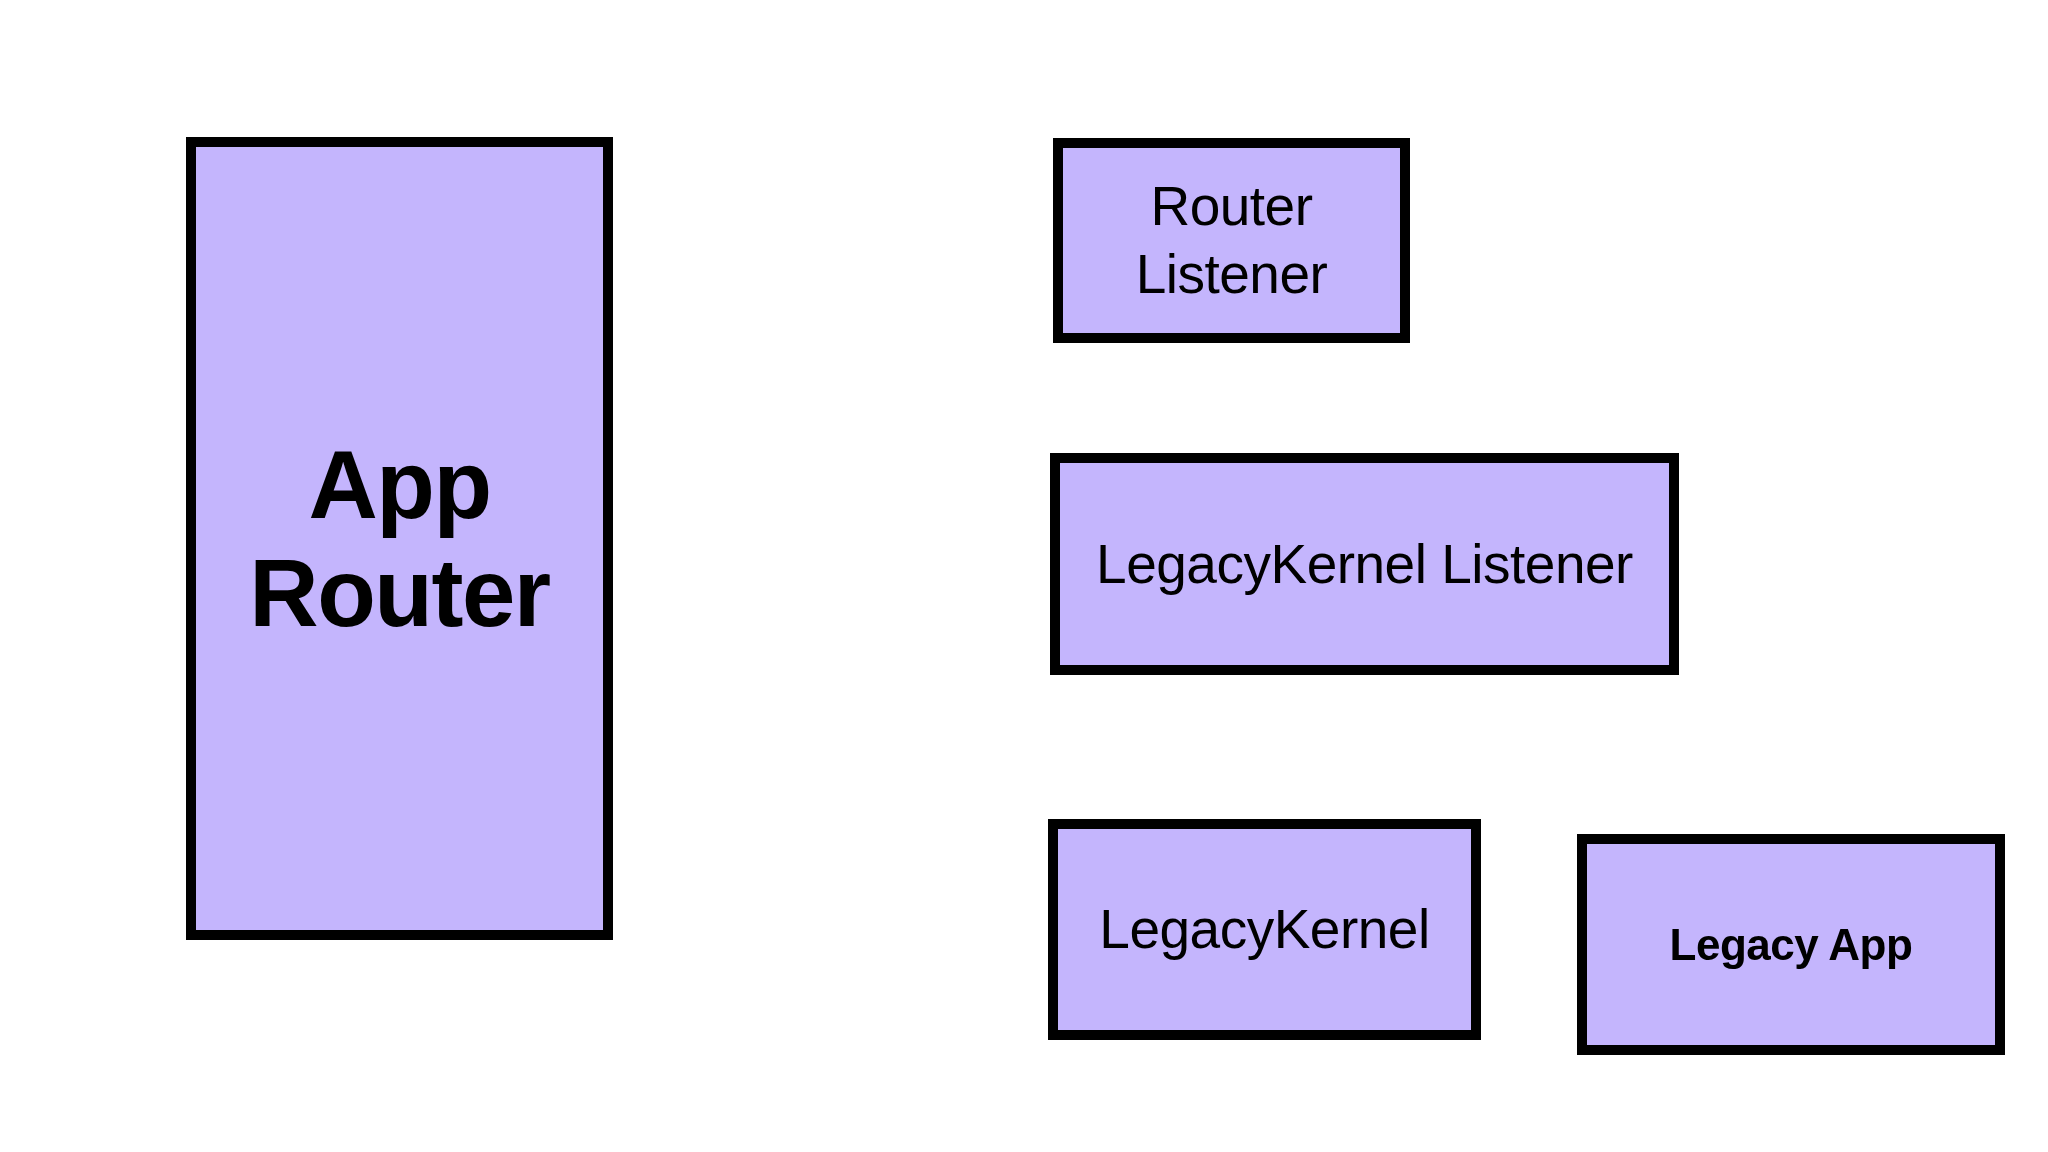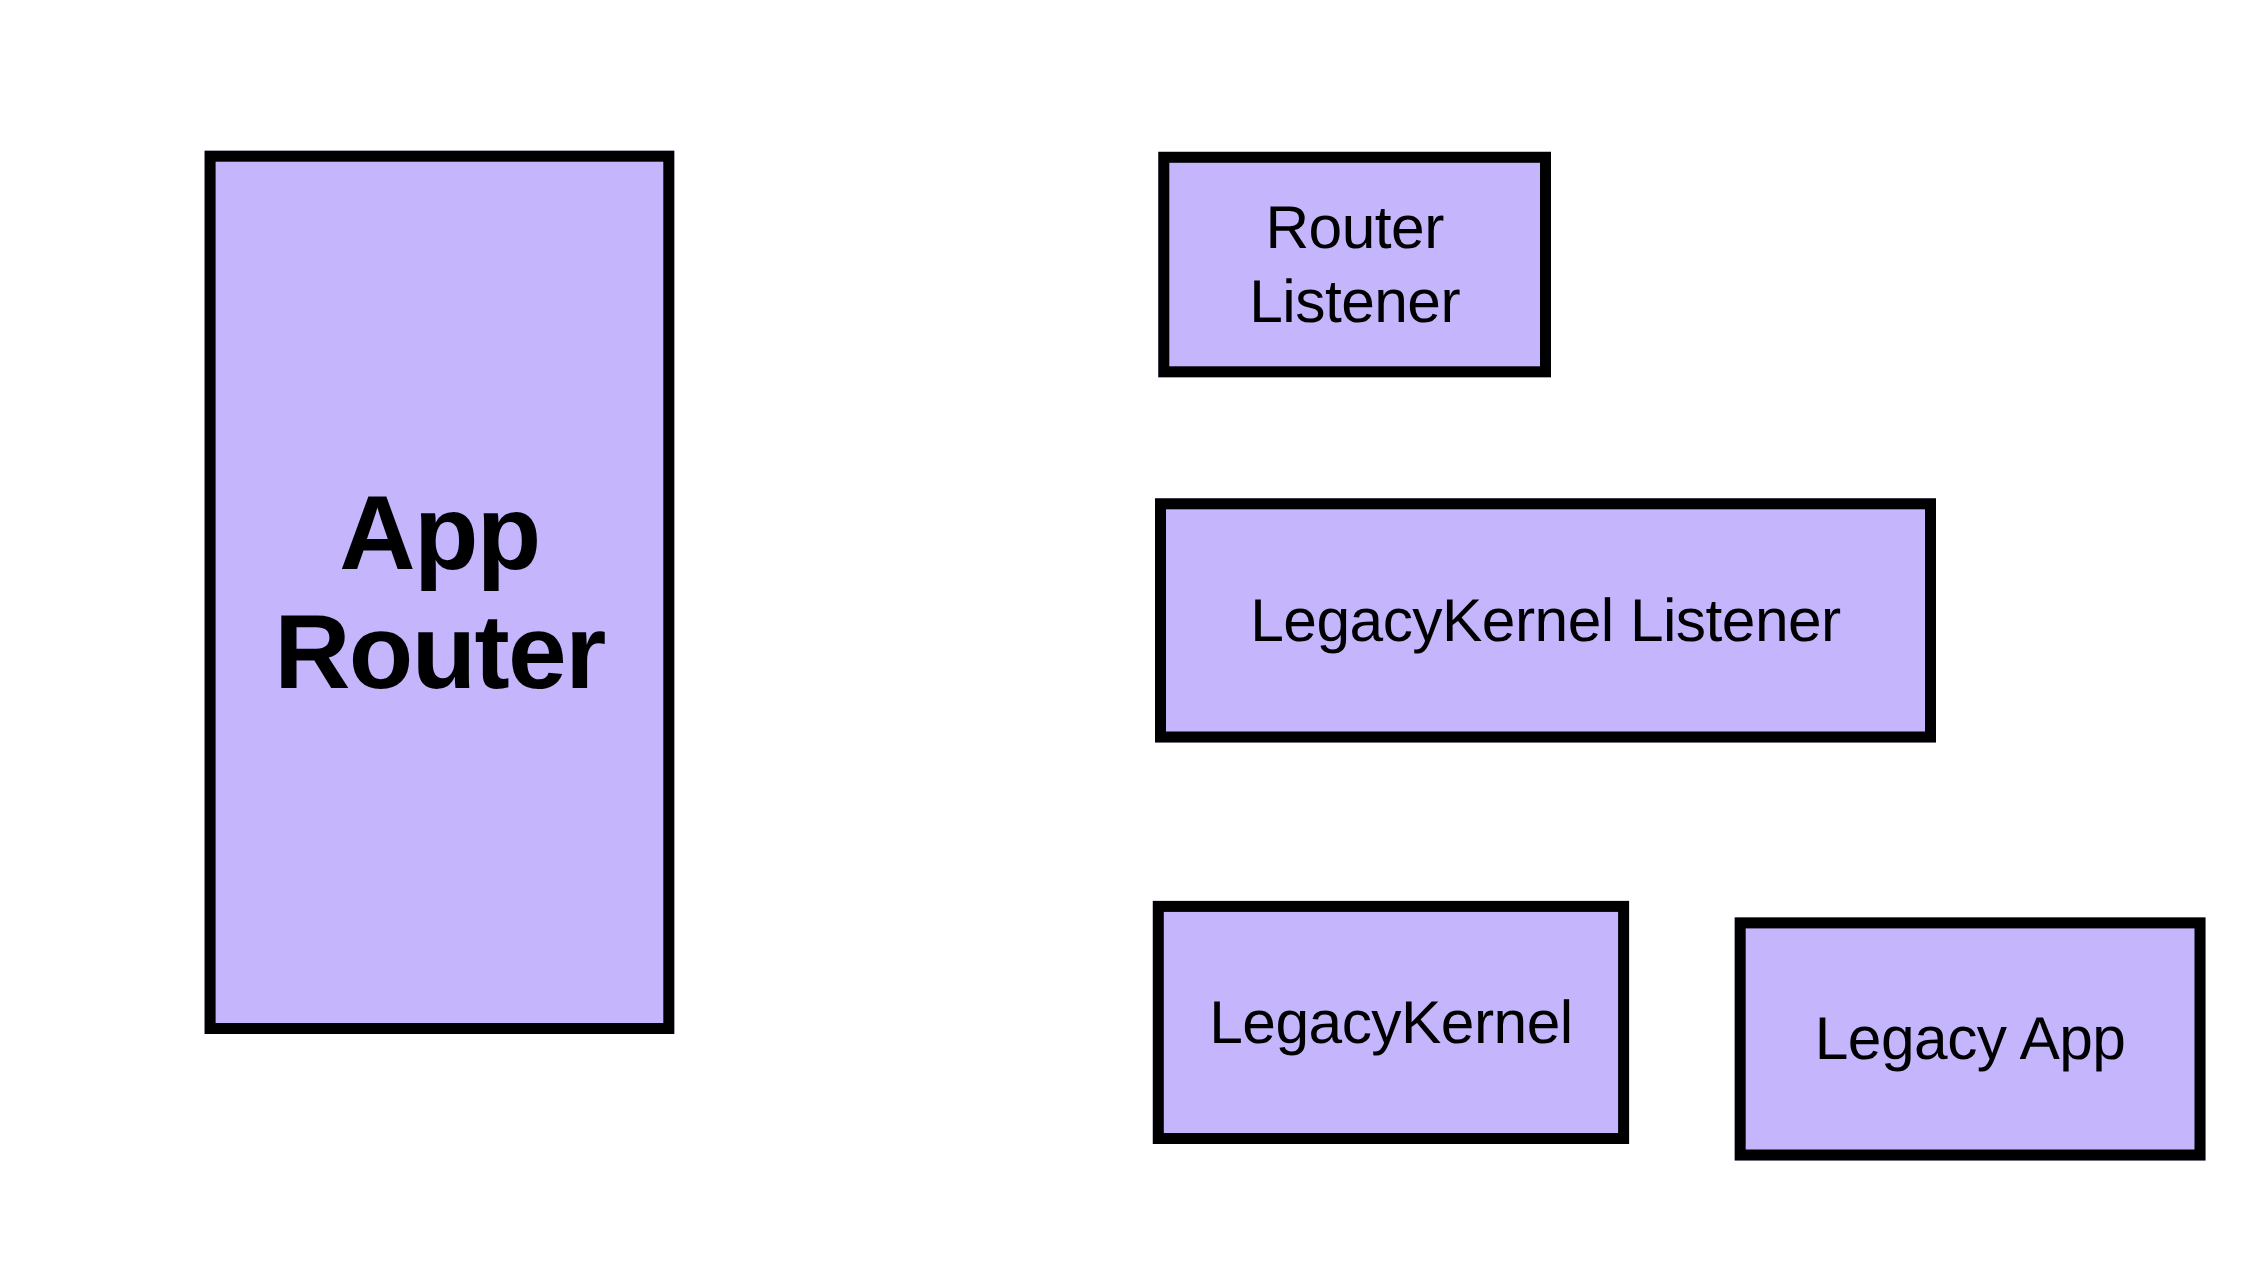--- a/index.html
+++ b/index.html
@@ -59,21 +59,21 @@
   #node-router-listener .node-label {
     font-size: 55px;
     font-weight: 400;
     line-height: 1.22;
   }
 
   
   #node-legacykernel-listener {
     left: 1050px;
     top: 453px;
-    width: 710px;
+    width: 629px;
     height: 222px;
   }
   #node-legacykernel-listener .node-label {
     font-size: 55px;
     font-weight: 400;
   }
 
   
   #node-legacykernel {
     left: 1048px;
@@ -87,22 +87,22 @@
   }
 
   
   #node-legacy-app {
     left: 1577px;
     top: 834px;
     width: 428px;
     height: 221px;
   }
   #node-legacy-app .node-label {
-    font-size: 55px;
-    font-weight: 400;
+    font-size: 44px;
+    font-weight: 700;
   }
 </style>
 </head>
 <body>
 
 <div id="canvas">
 
   <div class="node" id="node-app-kernel">
     <span class="node-label">App
 Router</span>

